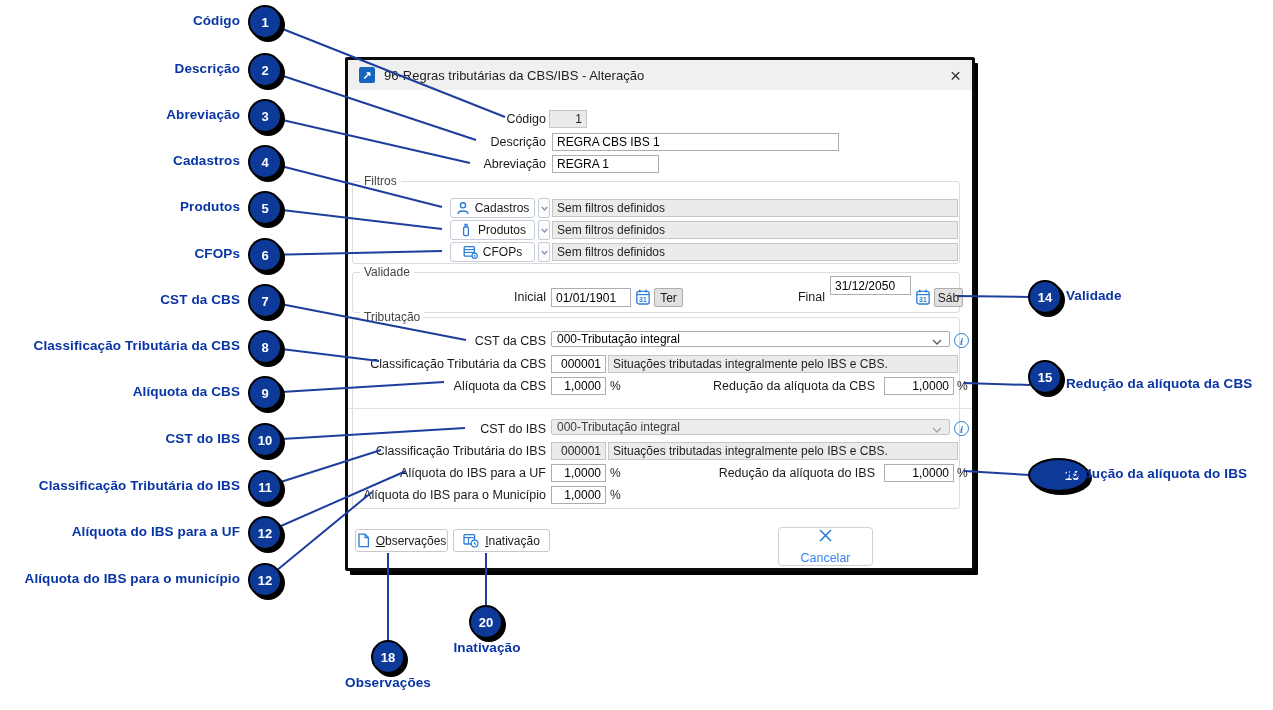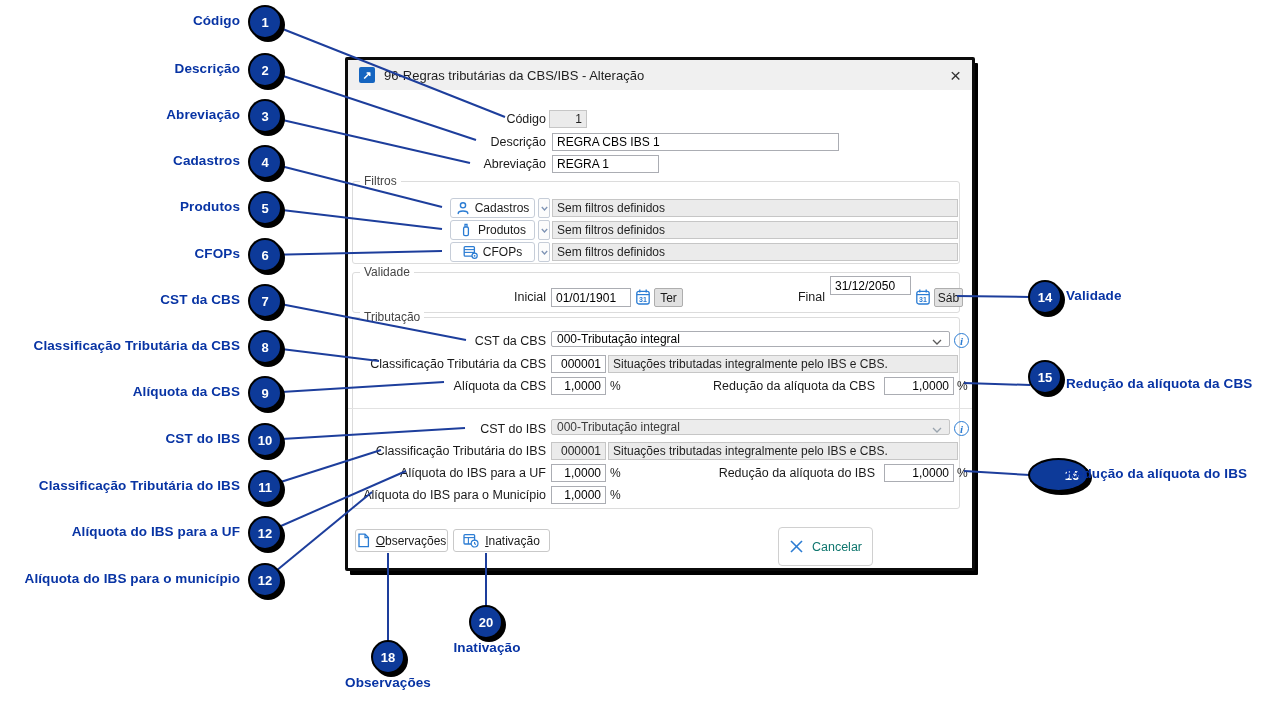--- a/index.html
+++ b/index.html
@@ -67,21 +67,21 @@
   .footbtn{
     position:absolute;box-sizing:border-box;height:23px;background:#fff;
     border:1px solid #c9c9c9;border-radius:3px;display:flex;align-items:center;
     justify-content:center;gap:6px;font-size:12px;color:#1a1a1a;white-space:nowrap;
   }
   .footbtn .u,.bigbtn .u{text-decoration:underline;}
   .bigbtn{
     position:absolute;box-sizing:border-box;border-radius:4px;display:flex;
     align-items:center;justify-content:center;gap:8px;font-size:12.5px;white-space:nowrap;
   }
-  .cancelbtn{background:#fff;border:1px solid #d0d0d0;color:#0f766e;}
+  .cancelbtn{background:#fff;border:1px solid #d0d0d0;color:#3b82f6;flex-direction:column;}
   .avancarbtn{background:#1e79d9;border:2px solid #176ac4;color:#fff;}
   .avancar-lines{display:flex;flex-direction:column;align-items:center;line-height:15px;}
   
   .badge{
     position:absolute;width:30px;height:30px;border-radius:50%;background:#0d3a99;
     color:#fff;font-size:13px;font-weight:bold;display:flex;align-items:center;
     justify-content:center;z-index:6;
     box-shadow:0 0 0 2px #000, 3px 3px 0 2px #000;
   }
   .callout{

